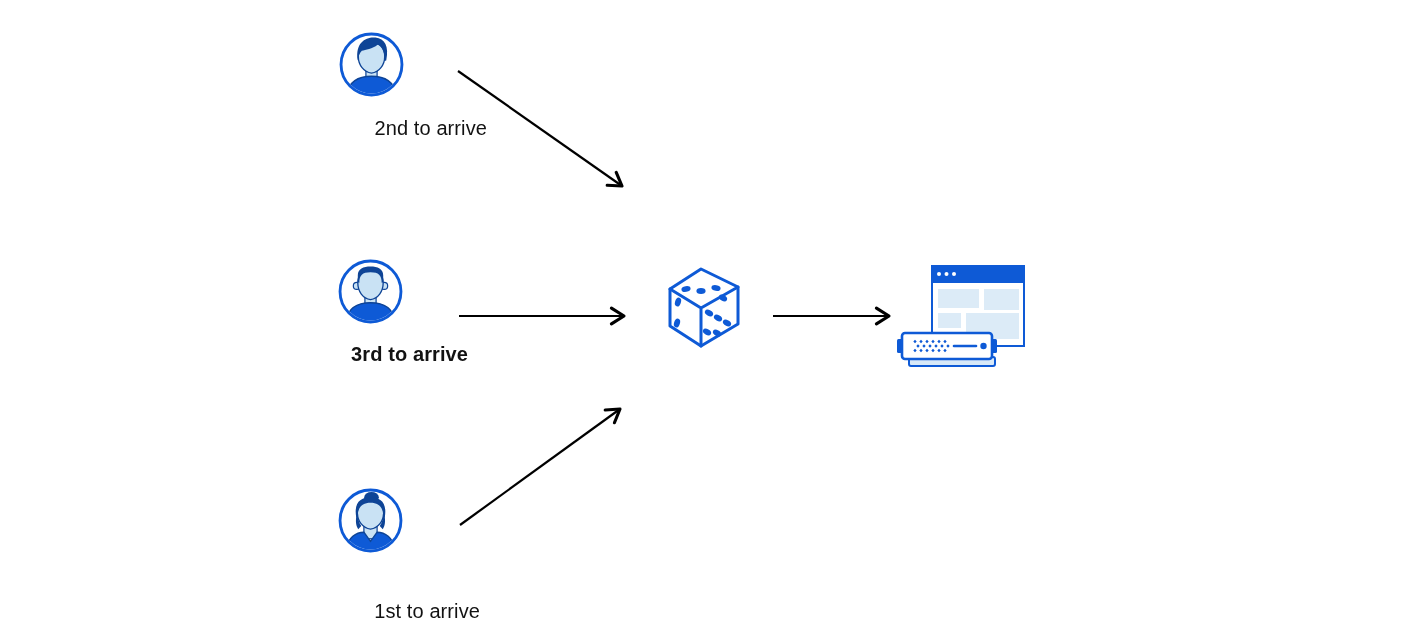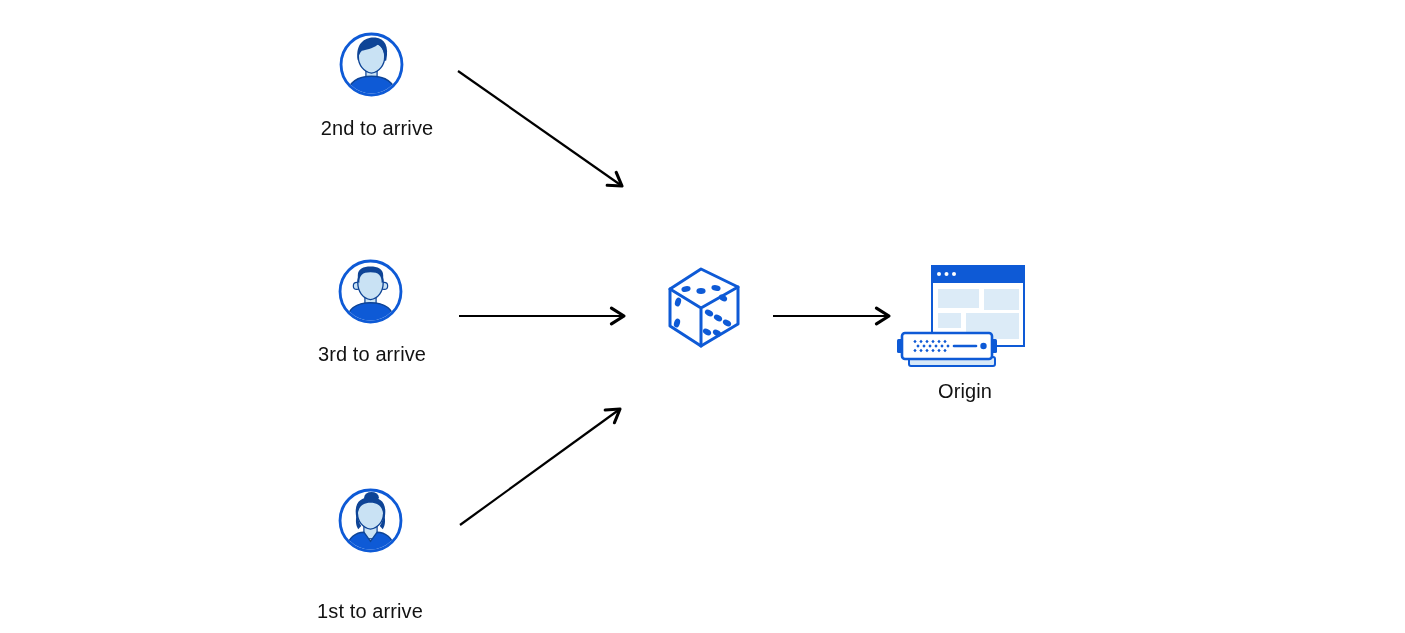--- a/index.html
+++ b/index.html
@@ -18,21 +18,21 @@
   .canvas{
     position:relative;
     width:1405px;height:633px;
     background:var(--background);
     overflow:hidden;
   }
   .abs{position:absolute;}
   .node-label{
     position:absolute;
     width:220px;
-    text-align:center;
+    text-align:right;
     font-size:20px;
     letter-spacing:.1px;
     color:var(--label-text);
     line-height:1.2;
   }
   svg{display:block;}
   .arrows-layer{position:absolute;left:0;top:0;}
 </style>
 </head>
 <body>
@@ -80,21 +80,21 @@
       <g clip-path="url(#clipB)">
         <rect x="26.5" y="31" width="11" height="14" fill="var(--face-blue)" stroke="var(--dark-blue)" stroke-width="1.2"></rect>
         <path d="M7,64 C9,47.5 19,43 32,43 C45,43 55,47.5 57,64 Z" fill="var(--primary-blue)" stroke="var(--dark-blue)" stroke-width="1.4"></path>
       </g>
       <circle cx="18.5" cy="26.5" r="3.4" fill="var(--face-blue)" stroke="var(--dark-blue)" stroke-width="1.2"></circle>
       <circle cx="45.5" cy="26.5" r="3.4" fill="var(--face-blue)" stroke="var(--dark-blue)" stroke-width="1.2"></circle>
       <path d="M32,10.5 C40.5,10.5 44.5,16 44.5,23.5 C44.5,32 39.5,39 32,40 C24.5,39 19.5,32 19.5,23.5 C19.5,16 23.5,10.5 32,10.5 Z" fill="var(--face-blue)" stroke="var(--dark-blue)" stroke-width="1.3"></path>
       <path d="M19.5,23 L19.5,16 C19.5,10 25,7.5 32,7.5 C39,7.5 44.5,10 44.5,16 L44.5,23 L43,23.5 C43,16 40,13 32,13 C24,13 21,16 21,23.5 Z" fill="var(--dark-blue)"></path>
     </svg>
   </div>
-  <div class="node-label" style="left:262px;top:342px;">3rd to arrive</div>
+  <div class="node-label" style="left:248px;top:342px;font-weight:bold;">3rd to arrive</div>
 
   <div class="abs" style="left:338px;top:488px;">
     <svg width="65" height="65" viewBox="0 0 64 64">
       <defs>
           <clipPath id="clipC">
             <circle cx="32" cy="32" r="28.6"></circle>
           </clipPath>
         </defs>
       <circle cx="32" cy="32" r="30" fill="#fff" stroke="var(--primary-blue)" stroke-width="2.8"></circle>
       <ellipse cx="33" cy="9" rx="7.2" ry="5" fill="var(--dark-blue)"></ellipse>
@@ -170,15 +170,14 @@
         <use href="#dm" x="28" y="94.5"></use>
         <use href="#dm" x="34" y="94.5"></use>
       <use href="#dm" x="40" y="94.5"></use>
         <use href="#dm" x="46" y="94.5"></use>
         <use href="#dm" x="52" y="94.5"></use>
 
       <path d="M61,90 H83" stroke="var(--primary-blue)" stroke-width="2.6" stroke-linecap="round"></path>
       <circle cx="90.5" cy="90" r="3.2" fill="var(--primary-blue)"></circle>
     </svg>
   </div>
-  <div class="node-label" style="left:855px;top:379px;">Origin</div>
 
 </div>
 
 </body></html>

